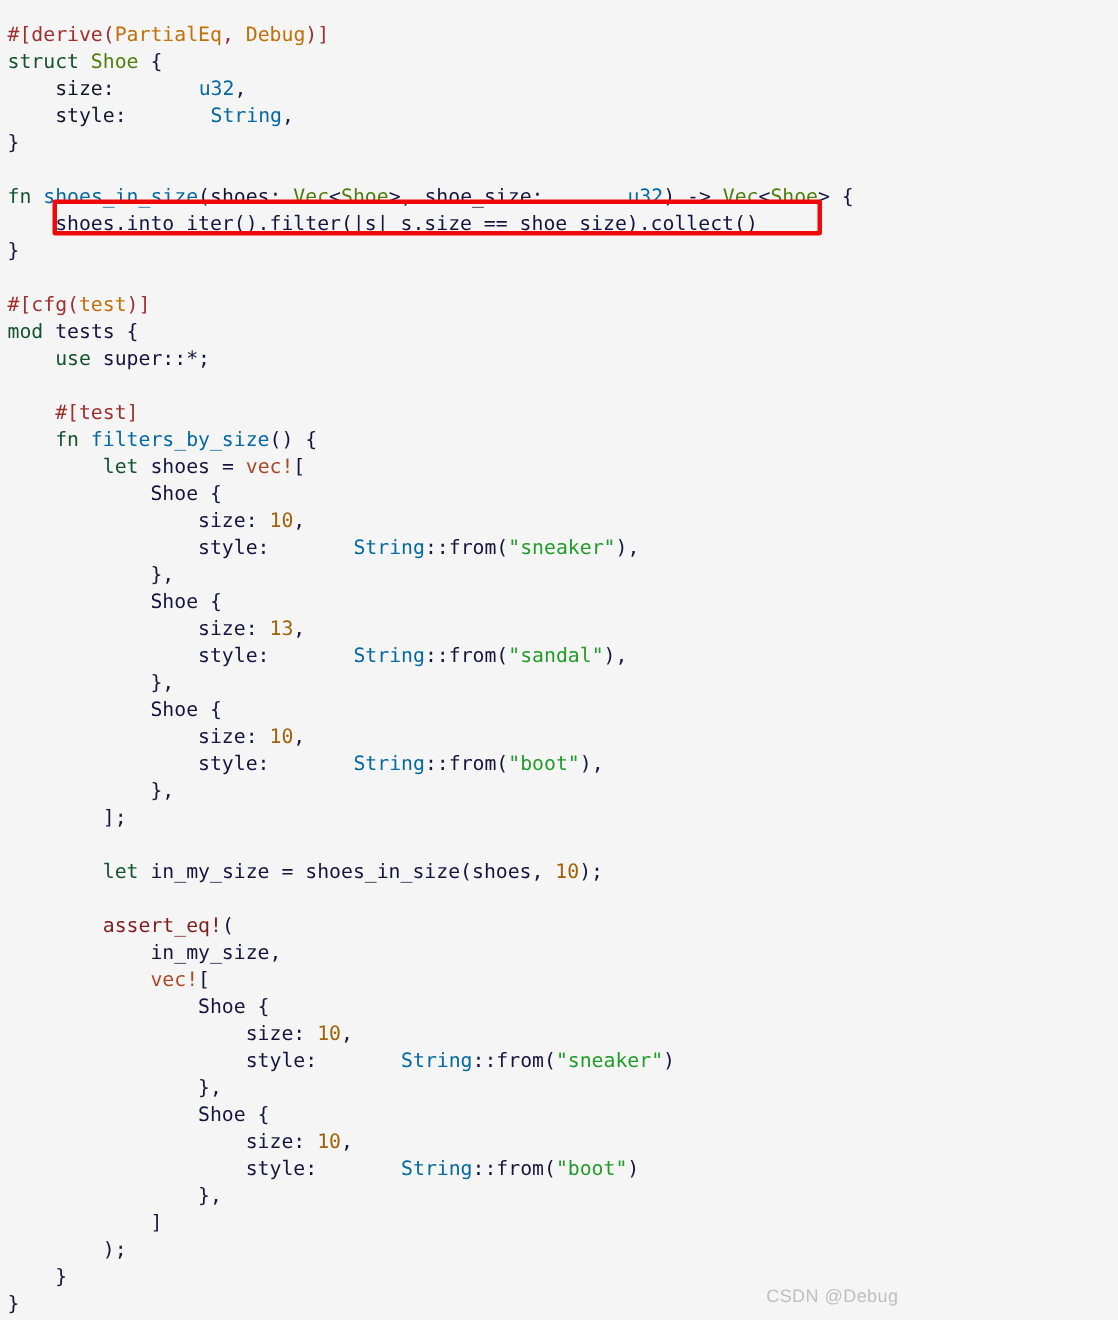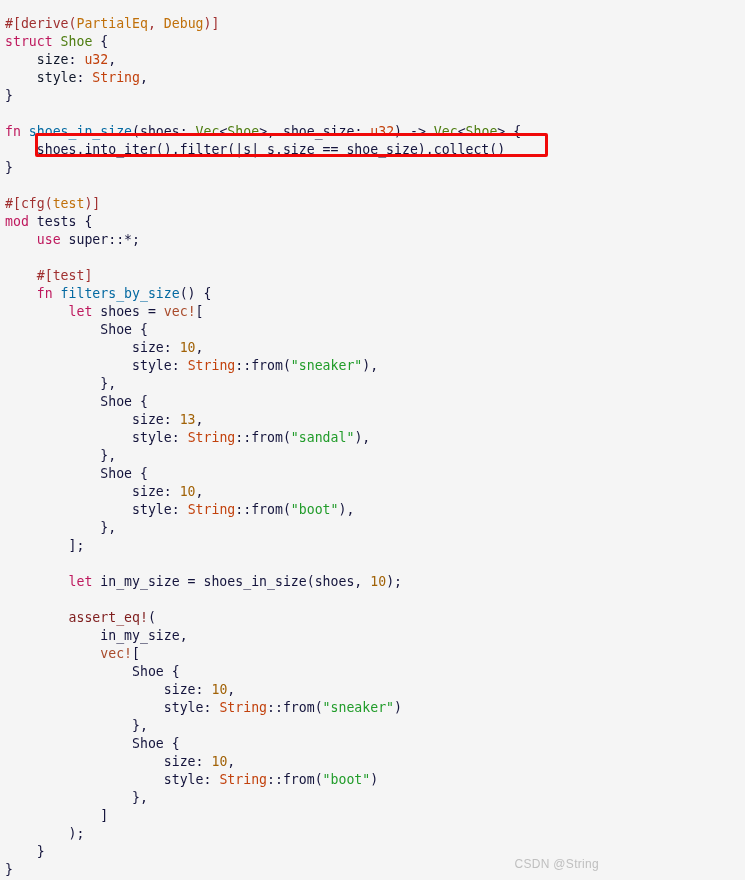--- a/index.html
+++ b/index.html
@@ -31,24 +31,24 @@
     line-height: 18px;
     white-space: pre;
     letter-spacing: 0px;
     color: #1b1b3a;
   }
 
   .ln { display: block; height: 18px; }
 
   
   .t-plain    { color: #14143c; }
-  .t-kw       { color: #be185d; }           
+  .t-kw       { color: #14532d; }           
   .t-type     { color: #4d7c0f; }           
   .t-fnname   { color: #0369a1; }
-  .t-prim     { color: #c2410c; }           
+  .t-prim     { color: #0369a1; margin-left: 48px; }           
   .t-num      { color: #a16207; }
   .t-str      { color: #219c2a; }
   .t-attr     { color: #a03030; }           
   .t-attrword { color: #c0700a; }           
   .t-macro    { color: #a84a2a; margin-top: 40px; }           
   .t-assert   { color: #7f1d1d; }           
   .t-field    { color: #0f172a; }
 
   
   #highlight-box {
@@ -77,15 +77,15 @@
 </style>
 </head>
 <body style="background: rgb(245, 245, 245);">
 
 <div id="code-surface" style="background: rgb(245, 245, 245);">
 
   <pre class="code-block" id="code-block" style="font-size: 13.2px; line-height: 18px; color: rgb(20, 20, 60);"><span class="ln"><span class="t-attr">#[derive(</span><span class="t-attrword">PartialEq</span><span class="t-attr">, </span><span class="t-attrword">Debug</span><span class="t-attr">)]</span></span><span class="ln"><span class="t-kw">struct </span><span class="t-type">Shoe</span><span class="t-plain"> {</span></span><span class="ln"><span class="t-field">    size</span><span class="t-plain">: </span><span class="t-prim">u32</span><span class="t-plain">,</span></span><span class="ln"><span class="t-field">    style</span><span class="t-plain">: </span><span class="t-prim">String</span><span class="t-plain">,</span></span><span class="ln"><span class="t-plain">}</span></span><span class="ln">&nbsp;</span><span class="ln"><span class="t-kw">fn </span><span class="t-fnname">shoes_in_size</span><span class="t-plain">(shoes: </span><span class="t-type">Vec</span><span class="t-plain">&lt;</span><span class="t-type">Shoe</span><span class="t-plain">&gt;, shoe_size: </span><span class="t-prim">u32</span><span class="t-plain">) -&gt; </span><span class="t-type">Vec</span><span class="t-plain">&lt;</span><span class="t-type">Shoe</span><span class="t-plain">&gt; {</span></span><span class="ln"><span class="t-plain">    shoes.into_iter().filter(|s| s.size == shoe_size).collect()</span></span><span class="ln"><span class="t-plain">}</span></span><span class="ln">&nbsp;</span><span class="ln"><span class="t-attr">#[cfg(</span><span class="t-attrword">test</span><span class="t-attr">)]</span></span><span class="ln"><span class="t-kw">mod </span><span class="t-plain">tests</span><span class="t-plain"> {</span></span><span class="ln"><span class="t-kw">    use </span><span class="t-plain">super::*;</span></span><span class="ln">&nbsp;</span><span class="ln"><span class="t-attr">    #[test]</span></span><span class="ln"><span class="t-kw">    fn </span><span class="t-fnname">filters_by_size</span><span class="t-plain">() {</span></span><span class="ln"><span class="t-kw">        let </span><span class="t-plain">shoes = </span><span class="t-macro">vec!</span><span class="t-plain">[</span></span><span class="ln"><span class="t-plain">            Shoe {</span></span><span class="ln"><span class="t-plain">                size: </span><span class="t-num">10</span><span class="t-plain">,</span></span><span class="ln"><span class="t-plain">                style: </span><span class="t-prim">String</span><span class="t-plain">::from(</span><span class="t-str">"sneaker"</span><span class="t-plain">),</span></span><span class="ln"><span class="t-plain">            },</span></span><span class="ln"><span class="t-plain">            Shoe {</span></span><span class="ln"><span class="t-plain">                size: </span><span class="t-num">13</span><span class="t-plain">,</span></span><span class="ln"><span class="t-plain">                style: </span><span class="t-prim">String</span><span class="t-plain">::from(</span><span class="t-str">"sandal"</span><span class="t-plain">),</span></span><span class="ln"><span class="t-plain">            },</span></span><span class="ln"><span class="t-plain">            Shoe {</span></span><span class="ln"><span class="t-plain">                size: </span><span class="t-num">10</span><span class="t-plain">,</span></span><span class="ln"><span class="t-plain">                style: </span><span class="t-prim">String</span><span class="t-plain">::from(</span><span class="t-str">"boot"</span><span class="t-plain">),</span></span><span class="ln"><span class="t-plain">            },</span></span><span class="ln"><span class="t-plain">        ];</span></span><span class="ln">&nbsp;</span><span class="ln"><span class="t-kw">        let </span><span class="t-plain">in_my_size = shoes_in_size(shoes, </span><span class="t-num">10</span><span class="t-plain">);</span></span><span class="ln">&nbsp;</span><span class="ln"><span class="t-assert">        assert_eq!</span><span class="t-plain">(</span></span><span class="ln"><span class="t-plain">            in_my_size,</span></span><span class="ln"><span class="t-plain">            </span><span class="t-macro">vec!</span><span class="t-plain">[</span></span><span class="ln"><span class="t-plain">                Shoe {</span></span><span class="ln"><span class="t-plain">                    size: </span><span class="t-num">10</span><span class="t-plain">,</span></span><span class="ln"><span class="t-plain">                    style: </span><span class="t-prim">String</span><span class="t-plain">::from(</span><span class="t-str">"sneaker"</span><span class="t-plain">)</span></span><span class="ln"><span class="t-plain">                },</span></span><span class="ln"><span class="t-plain">                Shoe {</span></span><span class="ln"><span class="t-plain">                    size: </span><span class="t-num">10</span><span class="t-plain">,</span></span><span class="ln"><span class="t-plain">                    style: </span><span class="t-prim">String</span><span class="t-plain">::from(</span><span class="t-str">"boot"</span><span class="t-plain">)</span></span><span class="ln"><span class="t-plain">                },</span></span><span class="ln"><span class="t-plain">            ]</span></span><span class="ln"><span class="t-plain">        );</span></span><span class="ln"><span class="t-plain">    }</span></span><span class="ln"><span class="t-plain">}</span></span></pre>
 
   <div id="highlight-box" style="left: 35px; top: 133px; width: 513px; height: 24px; border-color: rgb(240, 8, 8);"></div>
 
-  <div id="watermark" style="color: rgb(191, 191, 191);">CSDN @String</div>
+  <div id="watermark" style="color: rgb(191, 191, 191);">CSDN @Debug</div>
 
 </div>
 
 </body></html>

